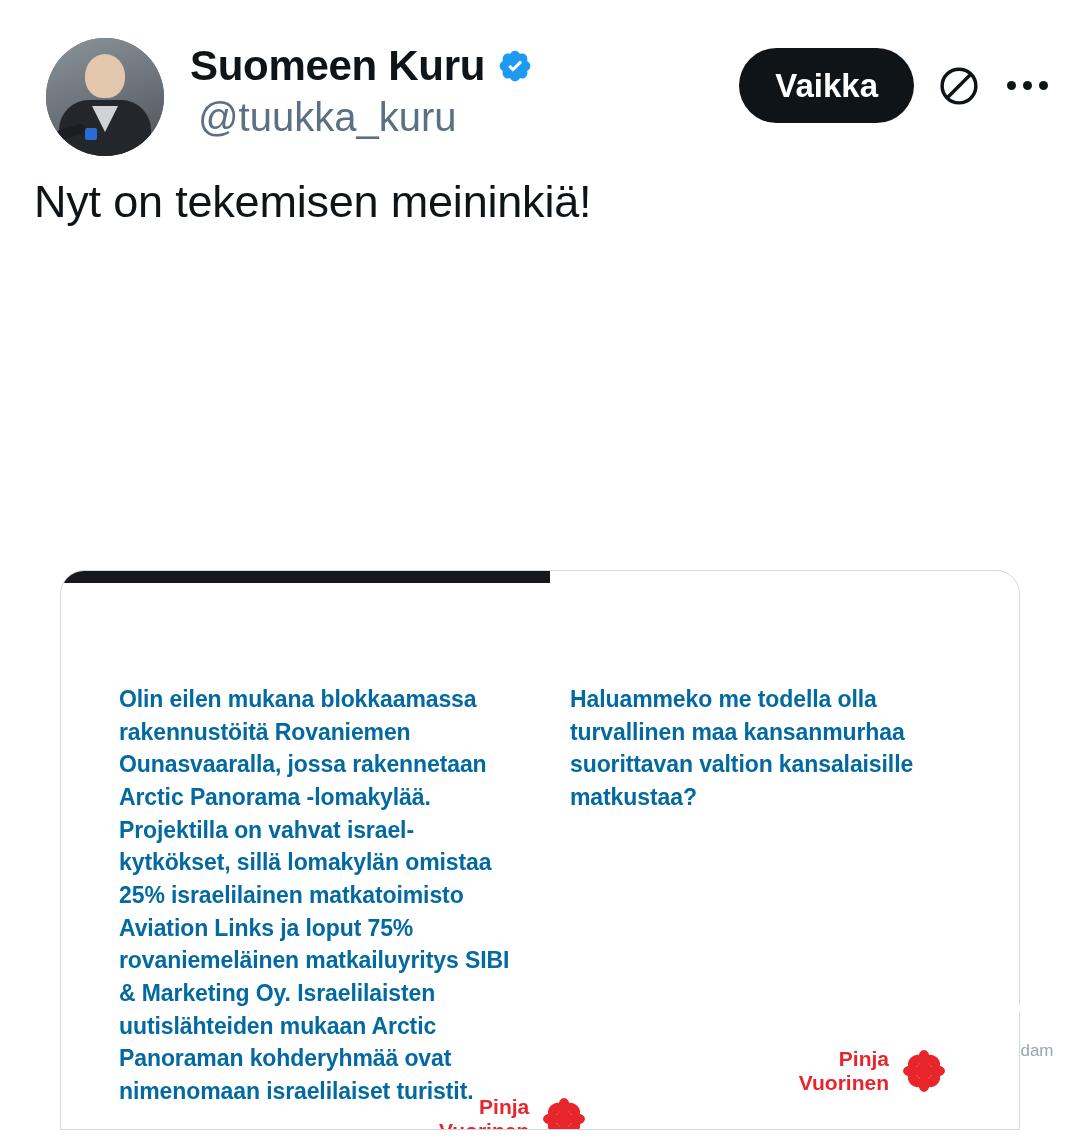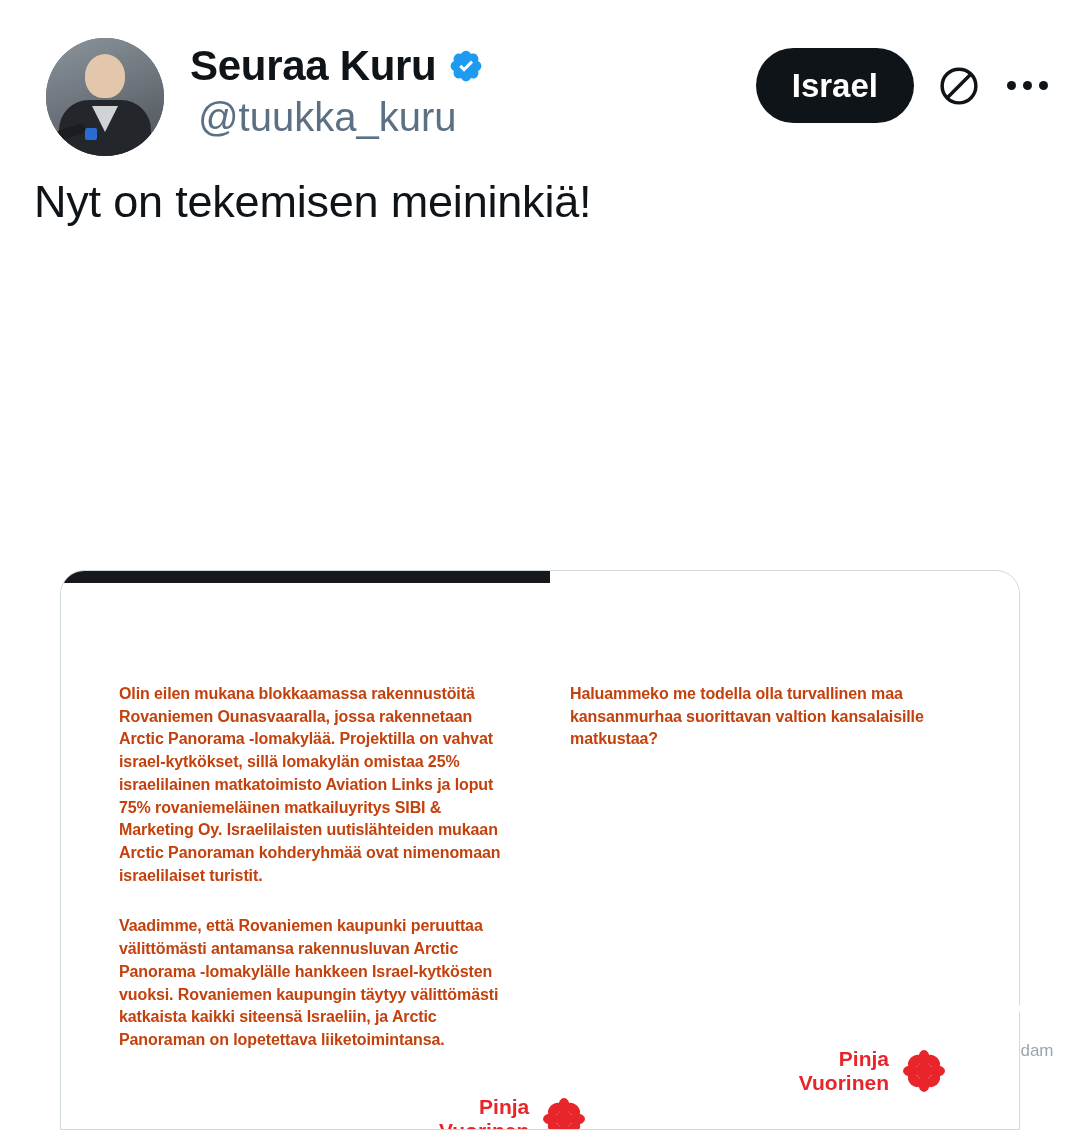--- a/index.html
+++ b/index.html
@@ -210,22 +210,22 @@
     display: flex;
     padding: 100px 58px 0 58px;
     gap: 60px;
   }
   .col {
     flex: 1 1 0;
     min-width: 0;
   }
   .col p {
     margin: 0 0 28px 0;
-    color: #c2410c;
-    font-size: 16px;
+    color: #0369a1;
+    font-size: 23px;
     line-height: 1.42;
     font-weight: bold;
     letter-spacing: -0.1px;
   }
   .signature {
     position: absolute;
     display: flex;
     align-items: center;
     gap: 14px;
   }
@@ -276,31 +276,31 @@
       <div class="bg-sky"></div>
       <div class="body"></div>
       <div class="head"></div>
       <div class="collar"></div>
       <div class="badge-dot"></div>
       <div class="mic"></div>
     </div>
 
     <div class="name-block">
       <div class="name-row">
-        <span class="display-name">Seuraa Kuru</span>
+        <span class="display-name">Suomeen Kuru</span>
         <svg class="verified" viewBox="0 0 24 24" aria-hidden="true">
           <path fill="#1d9bf0" d="M22.25 12c0-1.43-.88-2.67-2.19-3.34.46-1.39.2-2.9-.81-3.91s-2.52-1.27-3.91-.81C14.67 2.63 13.43 1.75 12 1.75s-2.67.88-3.34 2.19c-1.39-.46-2.9-.2-3.91.81s-1.27 2.52-.81 3.91C2.63 9.33 1.75 10.57 1.75 12s.88 2.67 2.19 3.34c-.46 1.39-.2 2.9.81 3.91s2.52 1.27 3.91.81c.67 1.31 1.91 2.19 3.34 2.19s2.67-.88 3.34-2.19c1.39.46 2.9.2 3.91-.81s1.27-2.52.81-3.91c1.31-.67 2.19-1.91 2.19-3.34z"></path>
           <path fill="#ffffff" d="M10.67 15.83l-3.2-3.2 1.41-1.41 1.79 1.79 4.65-4.65 1.41 1.41-6.06 6.06z"></path>
         </svg>
       </div>
       <div class="handle">@tuukka_kuru</div>
     </div>
 
     <div class="header-actions">
-      <button class="follow-btn">Israel</button>
+      <button class="follow-btn">Vaikka</button>
       <div class="icon-btn">
         <svg width="44" height="44" viewBox="0 0 24 24" aria-hidden="true">
           <circle cx="12" cy="12" r="9.2" fill="none" stroke="#0f1419" stroke-width="1.9"></circle>
           <line x1="5.2" y1="18.8" x2="18.8" y2="5.2" stroke="#0f1419" stroke-width="1.9"></line>
         </svg>
       </div>
       <div class="icon-btn">
         <span class="dots">
             <i></i>
             <i></i>

